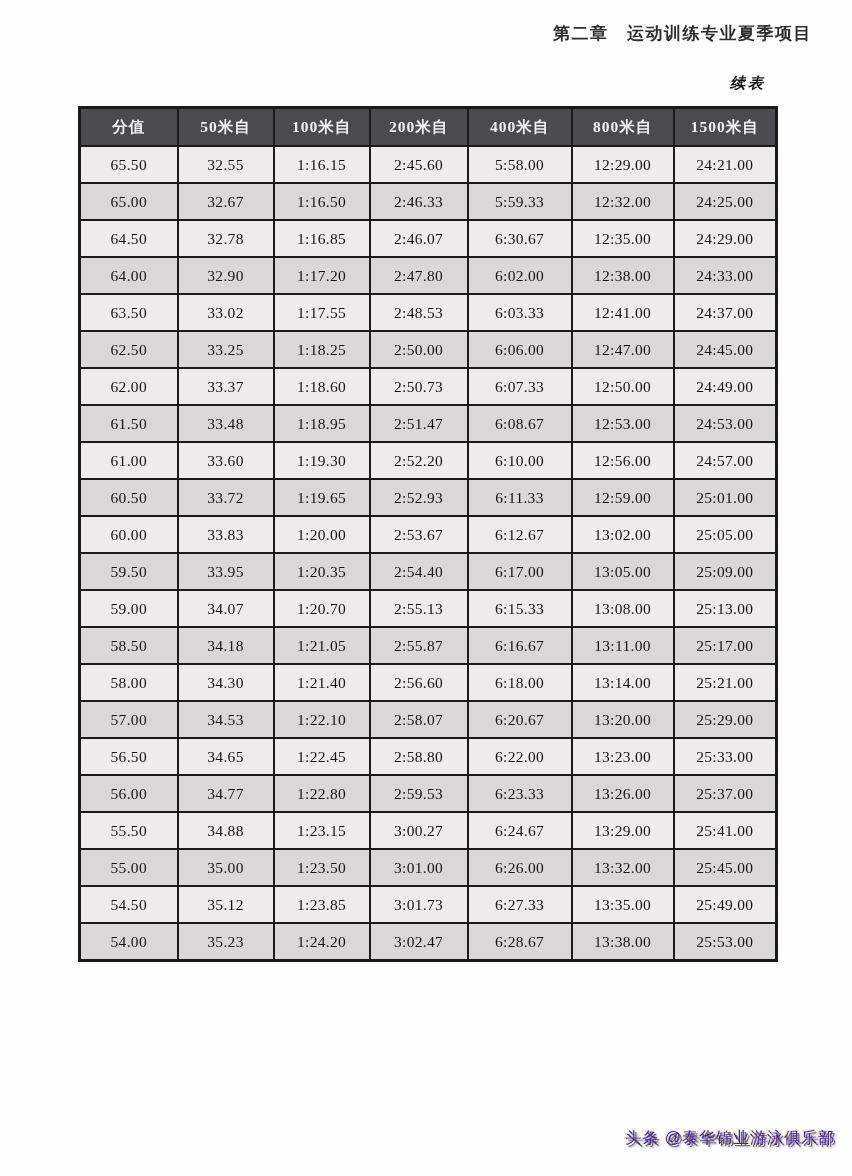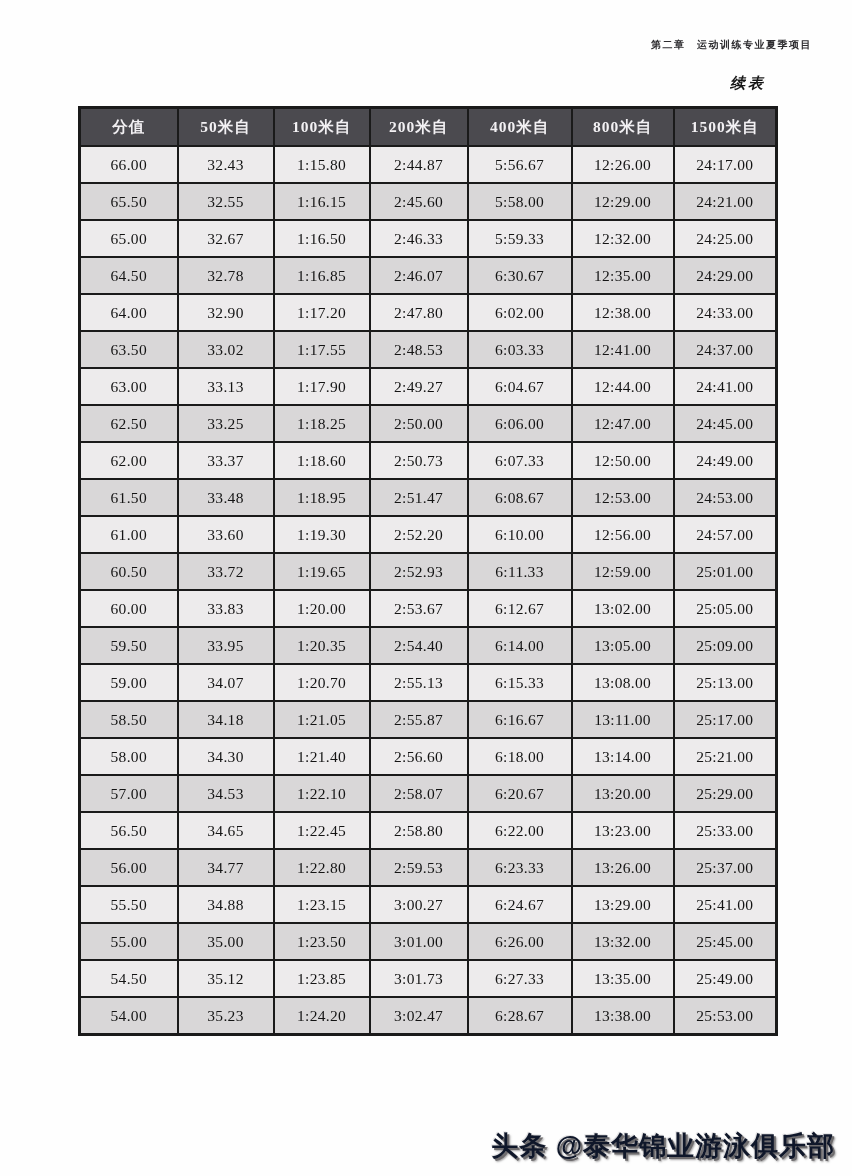--- a/index.html
+++ b/index.html
@@ -4,23 +4,22 @@
 <style>
   html,body{margin:0;padding:0;}
   body{
     width:852px;height:1176px;background:#ffffff;
     font-family:"Liberation Serif","DejaVu Serif",serif;
     position:relative;overflow:hidden;
   }
   .page{position:absolute;inset:0;background:#fefefe;}
   .chapter-header{
     position:absolute;top:22px;right:40px;
-    font-size:10px;color:#2e2d30;font-weight:bold;
+    font-size:17px;color:#2e2d30;font-weight:bold;
     letter-spacing:1.5px;
-    margin-top:16px;
   }
   .continued-label{
     position:absolute;top:74px;right:86px;
     font-size:15px;color:#161616;font-weight:bold;font-style:italic;
     letter-spacing:3px;
   }
   table.score-table{
     position:absolute;left:78px;top:106px;width:697px;
     border-collapse:collapse;table-layout:fixed;
     border:3px solid var(--border,#1a1a1a);
@@ -40,22 +39,22 @@
     height:35px;font-size:15.5px;color:var(--cell-text,#141414);
     background:var(--row-light,#edebec);
     letter-spacing:0.3px;
   }
   table.score-table tbody tr:nth-child(even) td{
     background:var(--row-dark,#d9d7d8);
   }
   .watermark{
     position:absolute;top:1128px;right:17px;
     font-family:"Liberation Sans","DejaVu Sans",sans-serif;
-    font-size:27px;font-weight:bold;letter-spacing:1px;
-    color:#0f172a;
+    font-size:16px;font-weight:normal;letter-spacing:1px;
+    color:#4c1d95;
     text-shadow:2px 2px 0 #6e6c6e, 3px 3px 2px rgba(90,88,90,0.55), -1px -1px 0 rgba(180,178,180,0.35);
   }
 </style>
 </head>
 <body>
 
 <div class="page">
 
   <div class="chapter-header">第二章　运动训练专业夏季项目</div>
 
@@ -77,29 +76,20 @@
           <th>50米自</th>
           <th>100米自</th>
           <th>200米自</th>
           <th>400米自</th>
           <th>800米自</th>
           <th>1500米自</th>
         </tr>
     </thead>
     <tbody id="score-tbody">
         <tr>
-          <td>66.00</td>
-          <td>32.43</td>
-          <td>1:15.80</td>
-          <td>2:44.87</td>
-          <td>5:56.67</td>
-          <td>12:26.00</td>
-          <td>24:17.00</td>
-        </tr>
-        <tr>
           <td>65.50</td>
           <td>32.55</td>
           <td>1:16.15</td>
           <td>2:45.60</td>
           <td>5:58.00</td>
           <td>12:29.00</td>
           <td>24:21.00</td>
         </tr>
         <tr>
           <td>65.00</td>
@@ -131,29 +121,20 @@
         <tr>
           <td>63.50</td>
           <td>33.02</td>
           <td>1:17.55</td>
           <td>2:48.53</td>
           <td>6:03.33</td>
           <td>12:41.00</td>
           <td>24:37.00</td>
         </tr>
         <tr>
-          <td>63.00</td>
-          <td>33.13</td>
-          <td>1:17.90</td>
-          <td>2:49.27</td>
-          <td>6:04.67</td>
-          <td>12:44.00</td>
-          <td>24:41.00</td>
-        </tr>
-        <tr>
           <td>62.50</td>
           <td>33.25</td>
           <td>1:18.25</td>
           <td>2:50.00</td>
           <td>6:06.00</td>
           <td>12:47.00</td>
           <td>24:45.00</td>
         </tr>
         <tr>
           <td>62.00</td>
@@ -198,21 +179,21 @@
           <td>2:53.67</td>
           <td>6:12.67</td>
           <td>13:02.00</td>
           <td>25:05.00</td>
         </tr>
         <tr>
           <td>59.50</td>
           <td>33.95</td>
           <td>1:20.35</td>
           <td>2:54.40</td>
-          <td>6:14.00</td>
+          <td>6:17.00</td>
           <td>13:05.00</td>
           <td>25:09.00</td>
         </tr>
         <tr>
           <td>59.00</td>
           <td>34.07</td>
           <td>1:20.70</td>
           <td>2:55.13</td>
           <td>6:15.33</td>
           <td>13:08.00</td>

